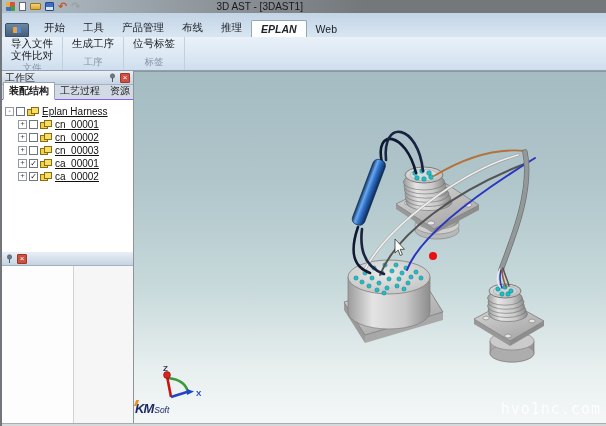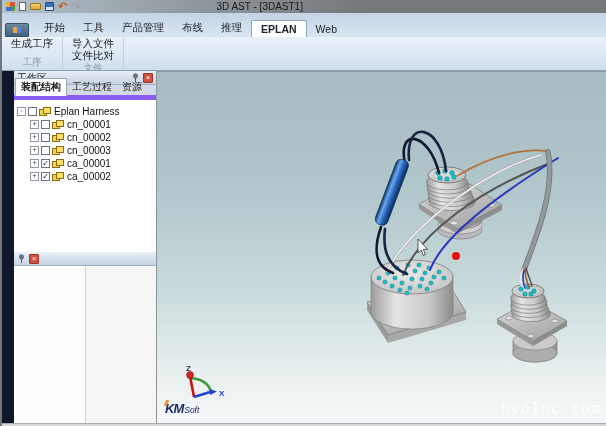--- a/index.html
+++ b/index.html
@@ -26,66 +26,66 @@
   
   .tabrow { height:24px; display:flex; align-items:flex-end;
     background:linear-gradient(#c3d4e6,#d9e6f2); padding:0 2px; }
   .file-btn { width:24px; height:14px; margin:0 6px 0 1px; border-radius:2px 2px 0 0;
     background:linear-gradient(#6c87a0,#44607c); border:1px solid #3a5068;
     display:flex; align-items:center; justify-content:center; }
   .file-btn .dot { width:8px; height:6px;
     background:linear-gradient(90deg,#f0a23c 50%,#4f86d8 50%); border-radius:1px; }
   .rtab { padding:2px 9px 2px; color:#20242a; cursor:default; white-space:nowrap; }
   .rtab.active { background:#fdfefe; border:1px solid #96a6b6; border-bottom:none;
-    border-radius:2px 2px 0 0; font-weight:bold; }
+    border-radius:2px 2px 0 0; font-weight:bold;font-style:italic; }
 
   
   .ribbon { height:34px; background:linear-gradient(#e9f1f9,#dbe7f3 60%,#cfdeed);
     border-bottom:1px solid #8fa0b0; display:flex; }
   .rgroup { display:flex; flex-direction:column; padding:1px 7px 0 7px;
     border-right:1px solid #c2d0de; }
   .rbtns { flex:1; display:flex; flex-direction:column; align-items:flex-start; }
   .rbtn { padding:0 2px; line-height:11.5px; white-space:nowrap; color:#15181c; }
   .rlabel { text-align:center; font-size:9.5px; color:#8594a4; padding:1px 0 1px; }
 
   
   .main { display:flex; height:352px; }
-  .left-panel { width:155px; background:#0f172a; border-right:1px solid #8e949a;
-    display:flex; flex-direction:column;padding-left:12px; }
+  .left-panel { width:132px; background:#fca5a5; border-right:1px solid #8e949a;
+    display:flex; flex-direction:column; }
   .panel-header { height:14px; display:flex; align-items:center;
     background:linear-gradient(#e9eff6,#c5d3e2); border-bottom:1px solid #a3b2c2;
     padding:0 3px; }
   .panel-header .ph-title { flex:1; font-size:10px; color:#222; }
   .ph-pin { width:9px; height:10px; margin-right:3px; }
   .ph-close { width:10px; height:10px; background:#cd5140; border:1px solid #9c3626;
     border-radius:1px; color:#fff; font-size:8px; line-height:8px; text-align:center; }
-  .panel-tabs { height:15px; background:#d2dbe5; border-bottom:5px solid #8b5cf6;
+  .panel-tabs { height:15px; background:#d2dbe5; border-bottom:1px solid #8b5cf6;
     display:flex; align-items:flex-end; padding-left:1px; }
   .ptab { padding:1px 5px; color:#222; white-space:nowrap; font-size:10px; }
   .ptab.active { background:#ffffff; border:1px solid #9aa8b6; border-bottom:1px solid #fff;
     margin-bottom:-1px; font-weight:bold; }
   .tree { height:152px; background:#fff; padding:5px 0 0 3px; overflow:hidden; }
   .trow { display:flex; align-items:center; height:13px; white-space:nowrap; }
   .trow.child { padding-left:13px; }
   .texp { width:9px; height:9px; border:1px solid #8f9aa5; background:#fff; color:#444;
     font:7px/7px "DejaVu Sans Mono",monospace; text-align:center; margin-right:2px; flex:none; }
   .tchk { width:9px; height:9px; border:1px solid #6b7480; background:#fff; margin-right:2px;
     color:#1a1a1a; font:bold 8px/8px "DejaVu Sans",sans-serif; text-align:center; flex:none; }
   .ticon { margin-right:3px; flex:none; }
-  .tlabel { font-size:10px; color:#111; }
+  .tlabel { font-size:10px; color:#111;text-decoration:underline; }
   .props-body { flex:1; background:#f4f4f4; display:flex; }
   .props-left { width:72px; background:#fdfdfd; border-right:1px solid #d2d2d2; }
   .props-right { flex:1; background:#f6f6f6; }
 
   
   .viewport { flex:1; position:relative;
     background:linear-gradient(#a5bcc3 0%,#afc5ca 30%,#c6d8da 60%,#e8efef 85%,#f4f7f7 100%);
     border-top:1px solid #8d979e; overflow:hidden; }
   .viewport svg.scene { position:absolute; left:0; top:0; }
-  .brand { position:absolute; left:8px; bottom:7px; color:#1c2a66; font-style:italic; }
+  .brand { position:absolute; left:1px; bottom:7px; color:#1c2a66; font-style:italic; }
   .brand .km { font-size:13px; font-weight:bold; letter-spacing:-1px; }
   .brand .km::before { content:""; display:inline-block; width:3px; height:6px;
     background:#e8952c; transform:skewX(-20deg); margin-right:-3px; vertical-align:7px; }
   .brand .soft { font-size:8.5px; margin-left:1px; }
   .watermark { position:absolute; right:5px; bottom:5px; color:rgba(255,255,255,.88);
     font:15px "DejaVu Sans Mono",monospace; letter-spacing:1px; }
 
   .statusbar { height:5px; background:#d6d9db; border-top:1px solid #aaadb0; }
 </style>
 </head>
@@ -112,30 +112,36 @@
   <div class="rtab">产品管理</div>
   <div class="rtab">布线</div>
   <div class="rtab">推理</div>
   <div class="rtab active">EPLAN</div>
   <div class="rtab">Web</div>
 </div>
 
 <div class="ribbon">
   <div class="rgroup">
     <div class="rbtns">
-      <div class="rbtn">生成工序</div>
-    </div>
-    <div class="rlabel">工序</div>
+      <div class="rbtn">导入文件</div>
+      <div class="rbtn">文件比对</div>
+    </div>
+    <div class="rlabel">文件</div>
   </div>
   <div class="rgroup">
     <div class="rbtns">
-      <div class="rbtn">导入文件</div>
-      <div class="rbtn">文件比对</div>
-    </div>
-    <div class="rlabel">文件</div>
+      <div class="rbtn">生成工序</div>
+    </div>
+    <div class="rlabel">工序</div>
+  </div>
+  <div class="rgroup">
+    <div class="rbtns">
+      <div class="rbtn">位号标签</div>
+    </div>
+    <div class="rlabel">标签</div>
   </div>
 </div>
 
 <div class="main">
 
   <div class="left-panel">
 
     <div class="panel-header">
       <span class="ph-title">工作区</span>
       <svg class="ph-pin" viewBox="0 0 9 10">

